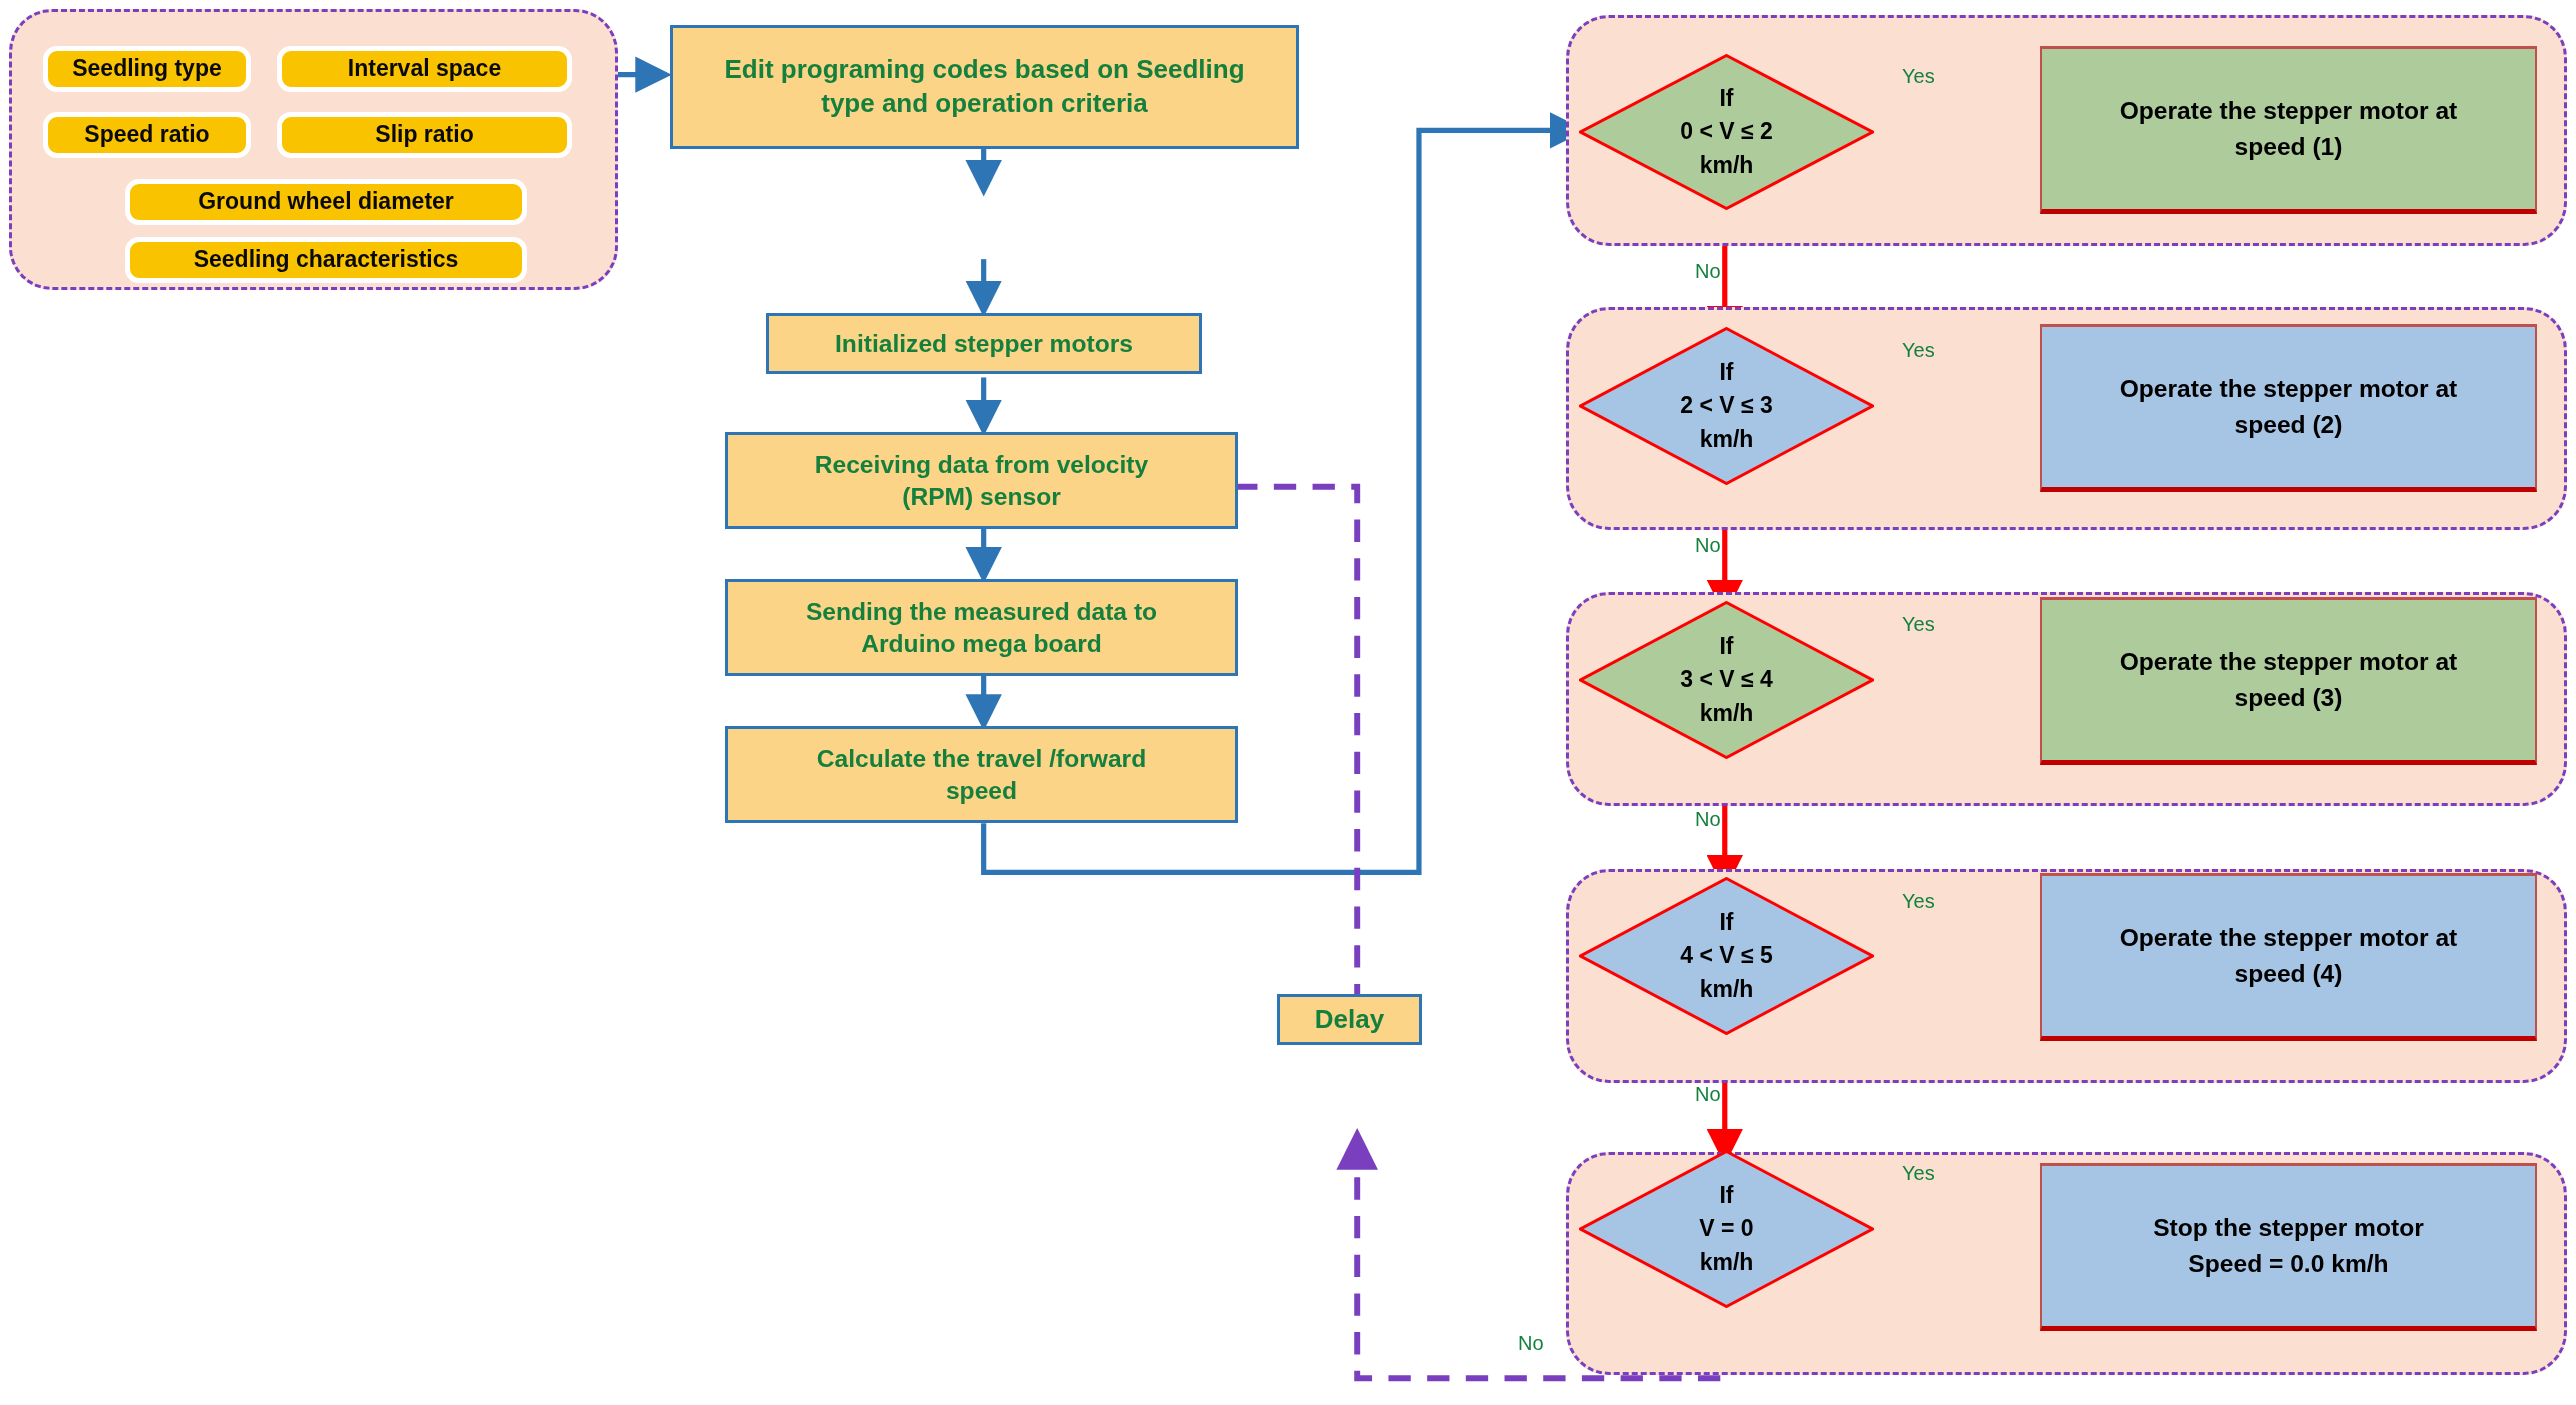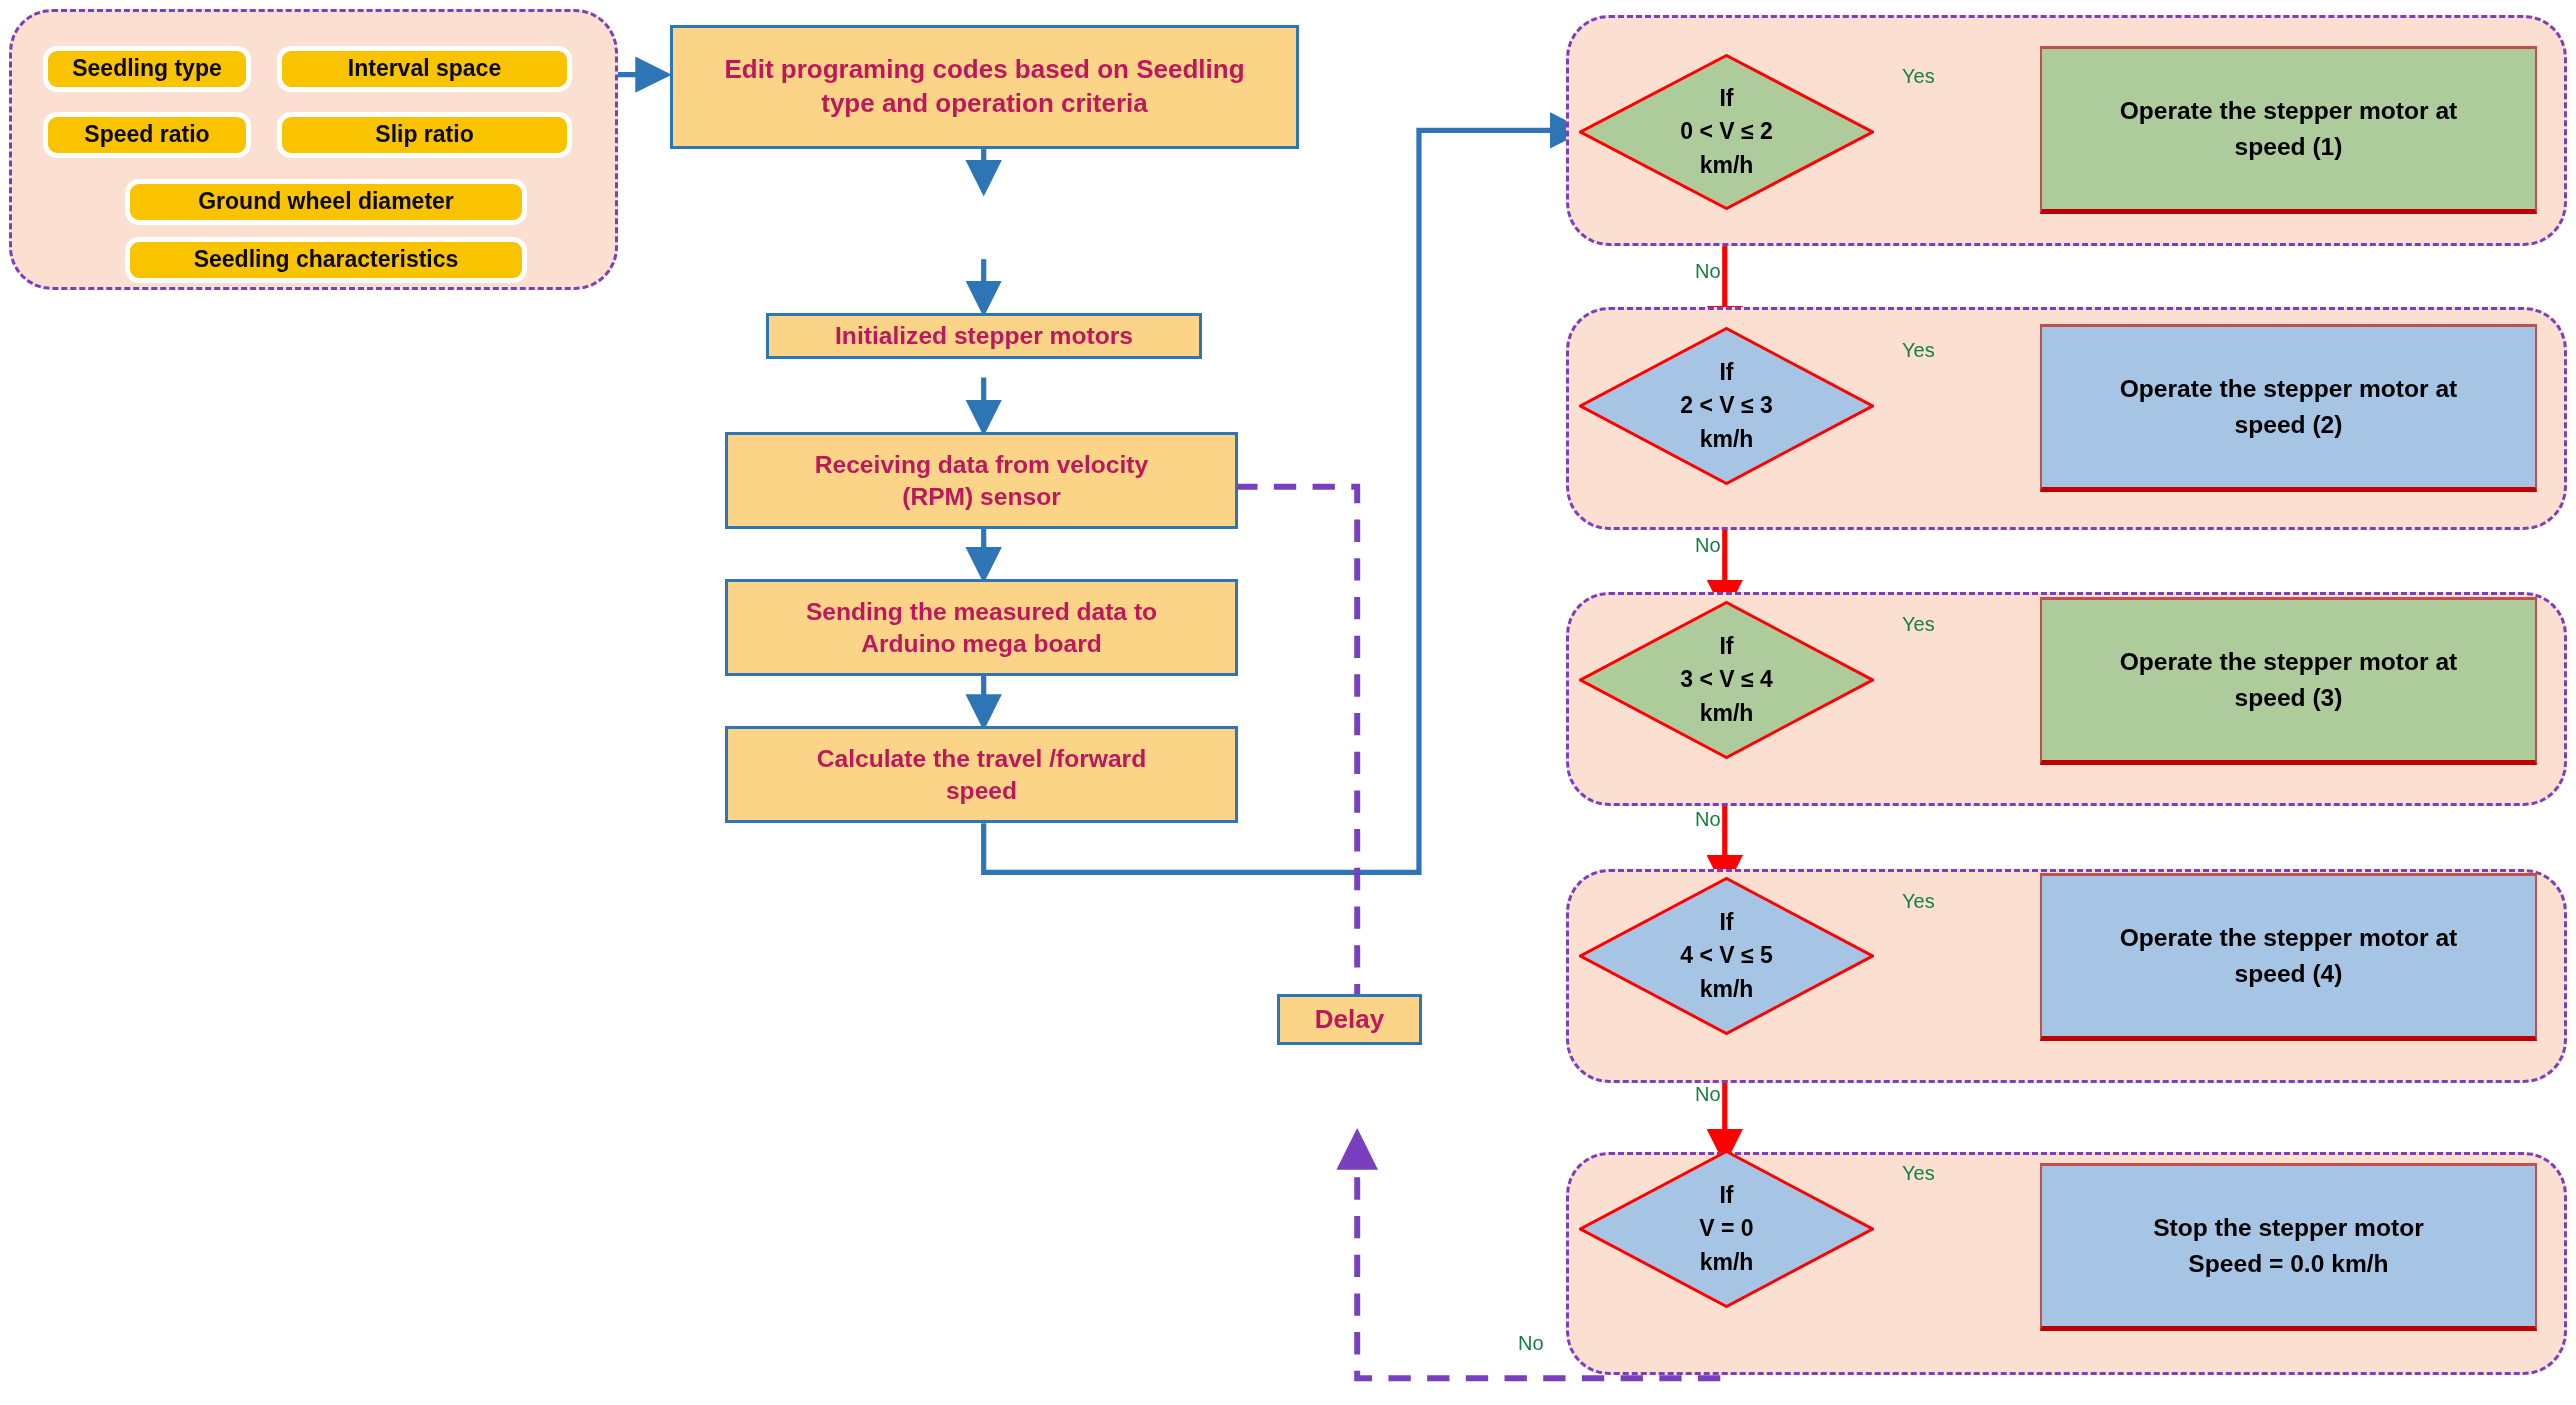--- a/index.html
+++ b/index.html
@@ -12,21 +12,21 @@
 
   
   .chip{position:absolute;background:#F9C300;border:5.2px solid #ffffff;
         border-radius:14px;box-sizing:border-box;display:flex;
         align-items:center;justify-content:center;text-align:center;
         color:#0a0a0a;font-weight:bold;font-size:23px;line-height:1.1;}
 
   
   .proc{position:absolute;background:#FBD488;border:3.7px solid #2E75B6;
         box-sizing:border-box;display:flex;align-items:center;justify-content:center;
-        text-align:center;color:#be185d;font-weight:bold;font-size:24.6px;line-height:1.3;
+        text-align:center;color:#15803d;font-weight:bold;font-size:24.6px;line-height:1.3;
         white-space:pre-line;padding:3px 9px;}
 
   
   .start{position:absolute;background:#F2A981;border:3.7px solid #2E75B6;
          border-radius:743px;box-sizing:border-box;display:flex;
          align-items:center;justify-content:center;text-align:center;
          color:#000;font-weight:bold;font-size:26px;}
 
   
   .action{position:absolute;box-sizing:border-box;display:flex;
@@ -143,21 +143,21 @@
   <div class="chip" style="left:277px;top:46px;width:295px;height:46px;">Interval space</div>
   <div class="chip" style="left:43px;top:112px;width:208px;height:46px;">Speed ratio</div>
   <div class="chip" style="left:277px;top:112px;width:295px;height:46px;">Slip ratio</div>
   <div class="chip" style="left:125px;top:179px;width:402px;height:46px;">Ground wheel diameter</div>
   <div class="chip" style="left:125px;top:237px;width:402px;height:46px;">Seedling characteristics</div>
 
   <div class="proc" style="left:670px;top:25px;width:629px;height:124px;font-size:26px;">Edit programing codes based on Seedling
 type and operation criteria</div>
 
 
-  <div class="proc" style="left:766px;top:313px;width:436px;height:46px;">Initialized stepper motors</div>
+  <div class="proc" style="left:766px;top:313px;width:436px;height:61px;">Initialized stepper motors</div>
 
   <div class="proc" style="left:725px;top:579px;width:513px;height:97px;">Sending the measured data to
 Arduino mega board</div>
 
   <div class="proc" style="left:725px;top:432px;width:513px;height:97px;">Receiving data from velocity
 (RPM) sensor</div>
 
   <div class="proc" style="left:725px;top:726px;width:513px;height:97px;">Calculate the travel /forward
 speed</div>
 

